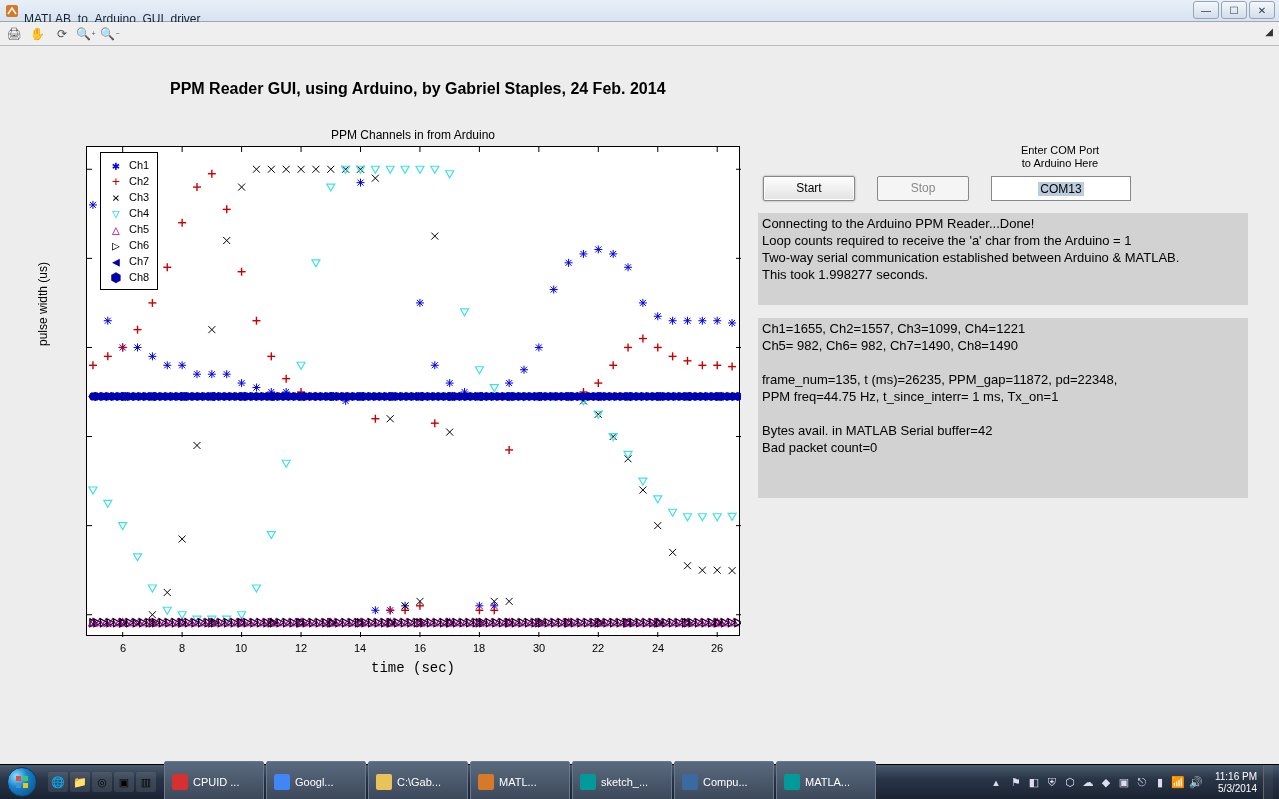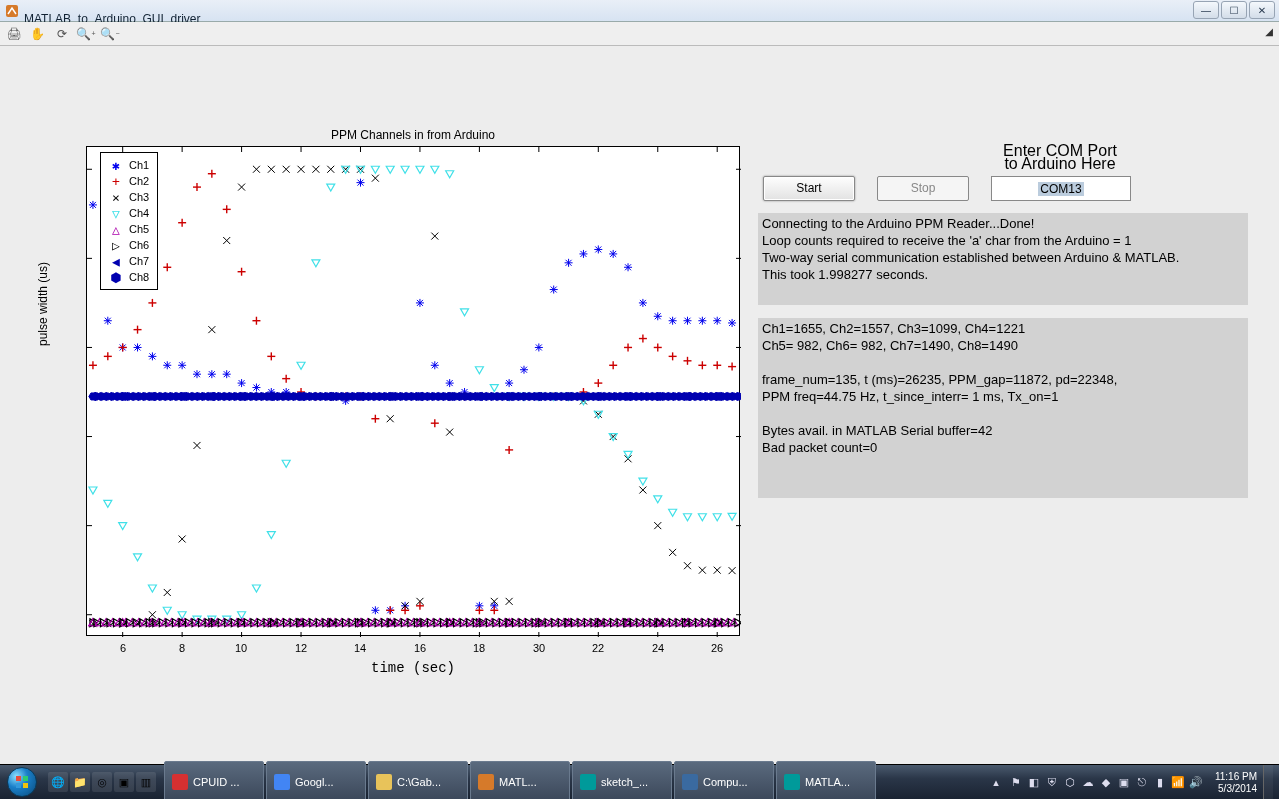--- a/index.html
+++ b/index.html
@@ -71,21 +71,21 @@
   
   .legend {
     position:absolute; left:100px; top:106px; background:#fff; border:1px solid #000;
     padding:4px 8px; font-family: Arial; font-size:11px; z-index:10;
   }
   .legend-row { display:flex; align-items:center; gap:6px; height:16px;}
   .legend-mark { width:14px; text-align:center; font-family: monospace; font-size:13px; }
   
   .com-label {
     position:absolute; left:1000px; top:98px; width:120px; text-align:center;
-    font-family: Arial; font-size:16px; line-height:13px;
+    font-family: Arial; font-size:11px; line-height:13px;
   }
   .btn {
     position:absolute; height:25px; width:92px;
     background: linear-gradient(#fefefe,#e2e2e2);
     border:1px solid #888; border-radius:2px;
     font-family: Arial; font-size:12px; text-align:center; line-height:23px;
   }
   .btn.start { left:763px; top:130px; box-shadow:inset 0 0 0 1px #fff, 0 0 2px #888;}
   .btn.stop  { left:877px; top:130px; color:#888; background:#f5f5f5;}
   .com-input {
@@ -162,20 +162,21 @@
 <div class="fig-toolbar">
   <span class="tb-icon">🖨</span>
   <span class="tb-icon">✋</span>
   <span class="tb-icon">⟳</span>
   <span class="tb-icon">🔍<sub style="font-size:7px">+</sub></span>
   <span class="tb-icon">🔍<sub style="font-size:7px">−</sub></span>
   <span class="tb-right">◢</span>
 </div>
 
 <div class="figure-area">
+  <div class="main-title">PPM Reader GUI, using Arduino, by Gabriel Staples, 24 Feb. 2014</div>
   <div class="chart-subtitle">PPM Channels in from Arduino</div>
 
   <div class="ytick" style="top:558px">1000</div>
   <div class="ytick" style="top:469px">1200</div>
   <div class="ytick" style="top:380px">1400</div>
   <div class="ytick" style="top:291px">1600</div>
   <div class="ytick" style="top:202px">1800</div>
   <div class="ytick" style="top:113px">2000</div>
 
   <div class="xtick" style="left:108px">6</div>

